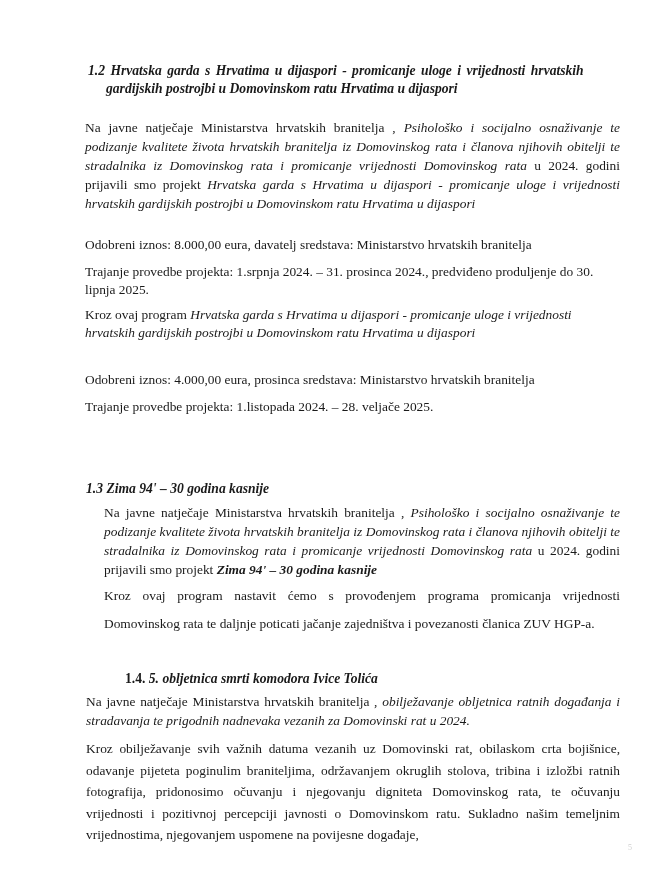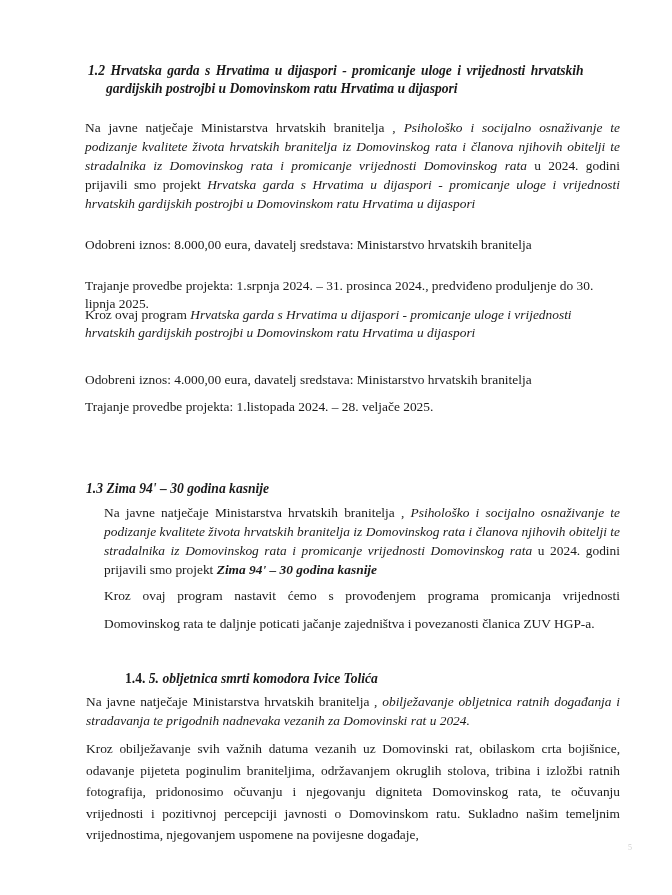--- a/index.html
+++ b/index.html
@@ -25,27 +25,27 @@
   <div class="blk h" style="left:88px; top:62px; width:560px;">
     <div style="word-spacing:2px;">1.2 Hrvatska garda s Hrvatima u dijaspori  - promicanje uloge i vrijednosti hrvatskih</div>
     <div style="padding-left:18px;">gardijskih postrojbi u Domovinskom ratu Hrvatima u dijaspori</div>
   </div>
 
   <div class="blk just" style="left:85px; top:118px; width:535px; line-height:19px;">
     <span>Na javne  natječaje Ministarstva  hrvatskih branitelja , </span><span class="i">Psihološko i socijalno osnaživanje te podizanje kvalitete života hrvatskih branitelja iz Domovinskog rata i članova njihovih obitelji te stradalnika iz Domovinskog rata i promicanje vrijednosti Domovinskog rata</span><span> u 2024. godini prijavili smo projekt </span><span class="i">Hrvatska garda s Hrvatima u dijaspori  - promicanje uloge i vrijednosti hrvatskih gardijskih postrojbi u Domovinskom ratu Hrvatima u dijaspori</span>
   </div>
 
   <div class="blk" style="left:85px; top:236px; width:540px;">Odobreni iznos: 8.000,00 eura, davatelj sredstava: Ministarstvo hrvatskih branitelja</div>
-  <div class="blk" style="left:85px; top:263px; width:525px;margin-top:14px;">Trajanje provedbe projekta: 1.srpnja 2024. – 31. prosinca 2024., predviđeno produljenje do 30. lipnja 2025.</div>
+  <div class="blk" style="left:85px; top:263px; width:525px;">Trajanje provedbe projekta: 1.srpnja 2024. – 31. prosinca 2024., predviđeno produljenje do 30. lipnja 2025.</div>
 
   <div class="blk" style="left:85px; top:306px; width:530px;">
     <span>Kroz ovaj program </span><span class="i">Hrvatska garda s Hrvatima u dijaspori  - promicanje uloge i vrijednosti hrvatskih gardijskih postrojbi u Domovinskom ratu Hrvatima u dijaspori</span>
   </div>
 
-  <div class="blk" style="left:85px; top:371px; width:540px;">Odobreni iznos: 4.000,00 eura, davatelj sredstava: Ministarstvo hrvatskih branitelja</div>
+  <div class="blk" style="left:85px; top:371px; width:540px;">Odobreni iznos: 4.000,00 eura, prosinca sredstava: Ministarstvo hrvatskih branitelja</div>
   <div class="blk" style="left:85px; top:398px; width:540px;">Trajanje provedbe projekta: 1.listopada 2024. – 28. veljače 2025.</div>
 
   <div class="blk h" style="left:86px; top:480px; width:540px;">1.3 Zima 94' – 30 godina kasnije</div>
 
   <div class="blk just" style="left:104px; top:503px; width:516px; line-height:19px;">
     <span>Na javne  natječaje Ministarstva  hrvatskih branitelja , </span><span class="i">Psihološko i socijalno osnaživanje te podizanje kvalitete života hrvatskih branitelja iz Domovinskog rata i članova njihovih obitelji te stradalnika iz Domovinskog rata i promicanje vrijednosti Domovinskog rata</span><span> u 2024. godini prijavili smo projekt </span><span class="bi">Zima 94' – 30 godina kasnije</span>
   </div>
 
   <div class="blk just" style="left:104px; top:582px; width:516px; line-height:28px;">Kroz ovaj program nastavit ćemo s provođenjem programa promicanja vrijednosti Domovinskog rata te daljnje poticati jačanje zajedništva i povezanosti članica ZUV HGP-a.</div>
 

